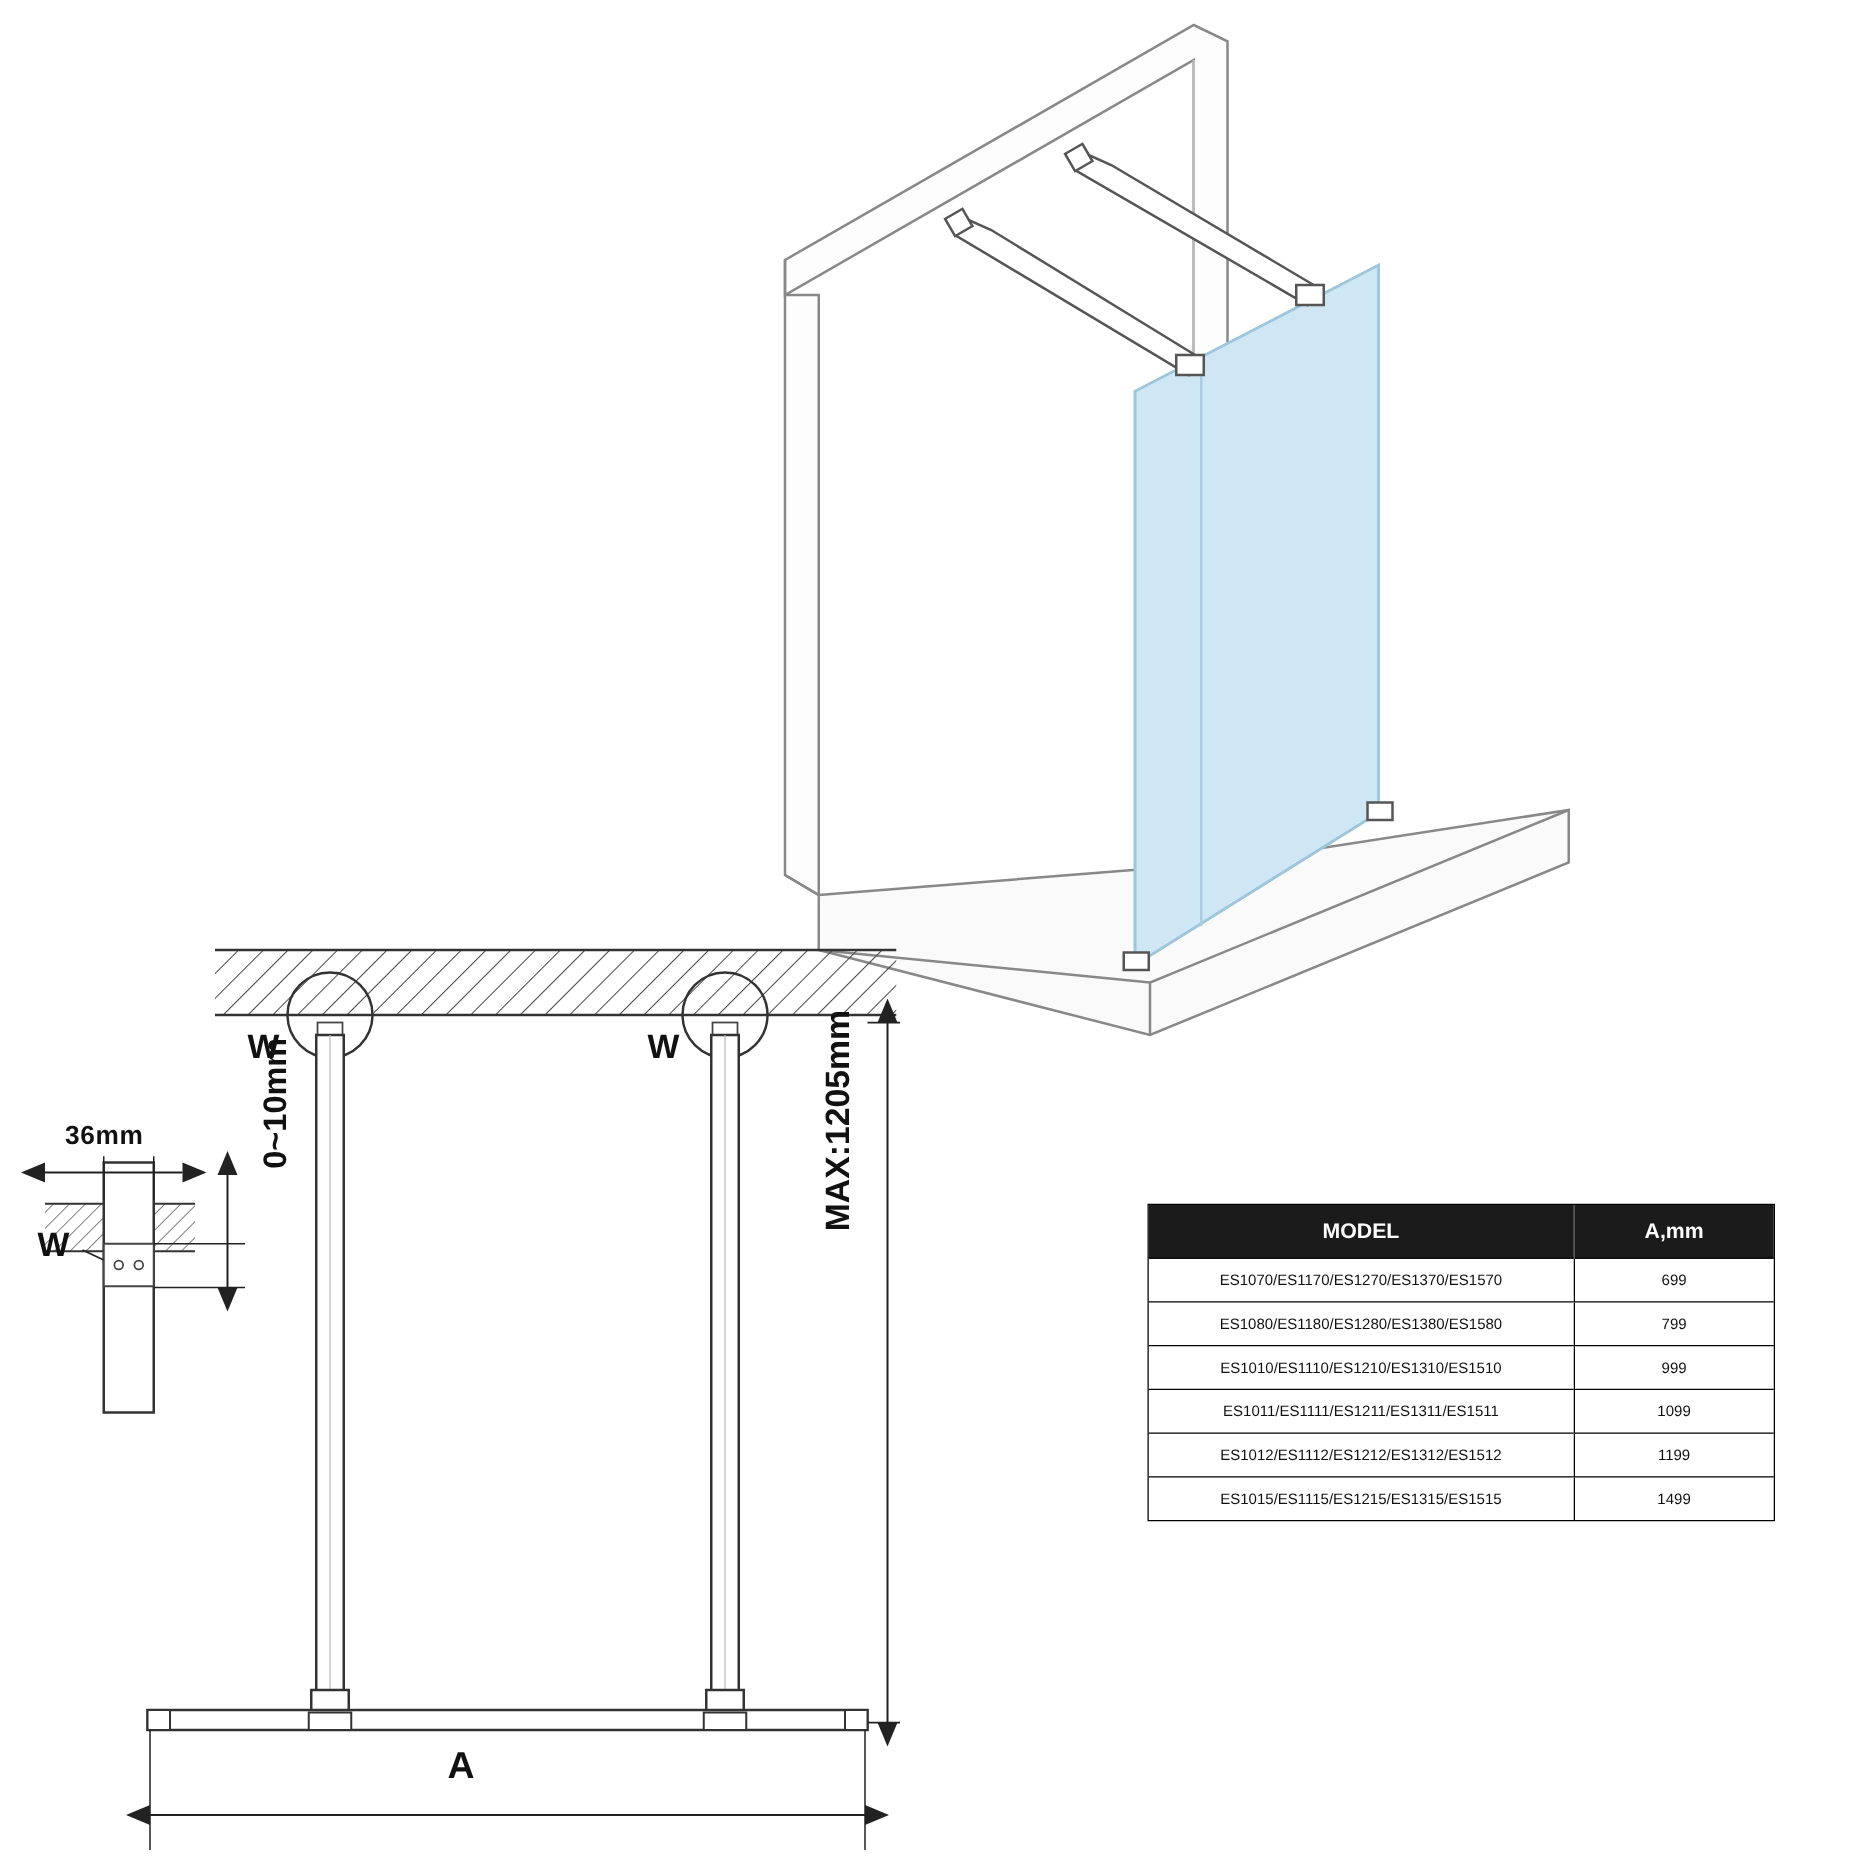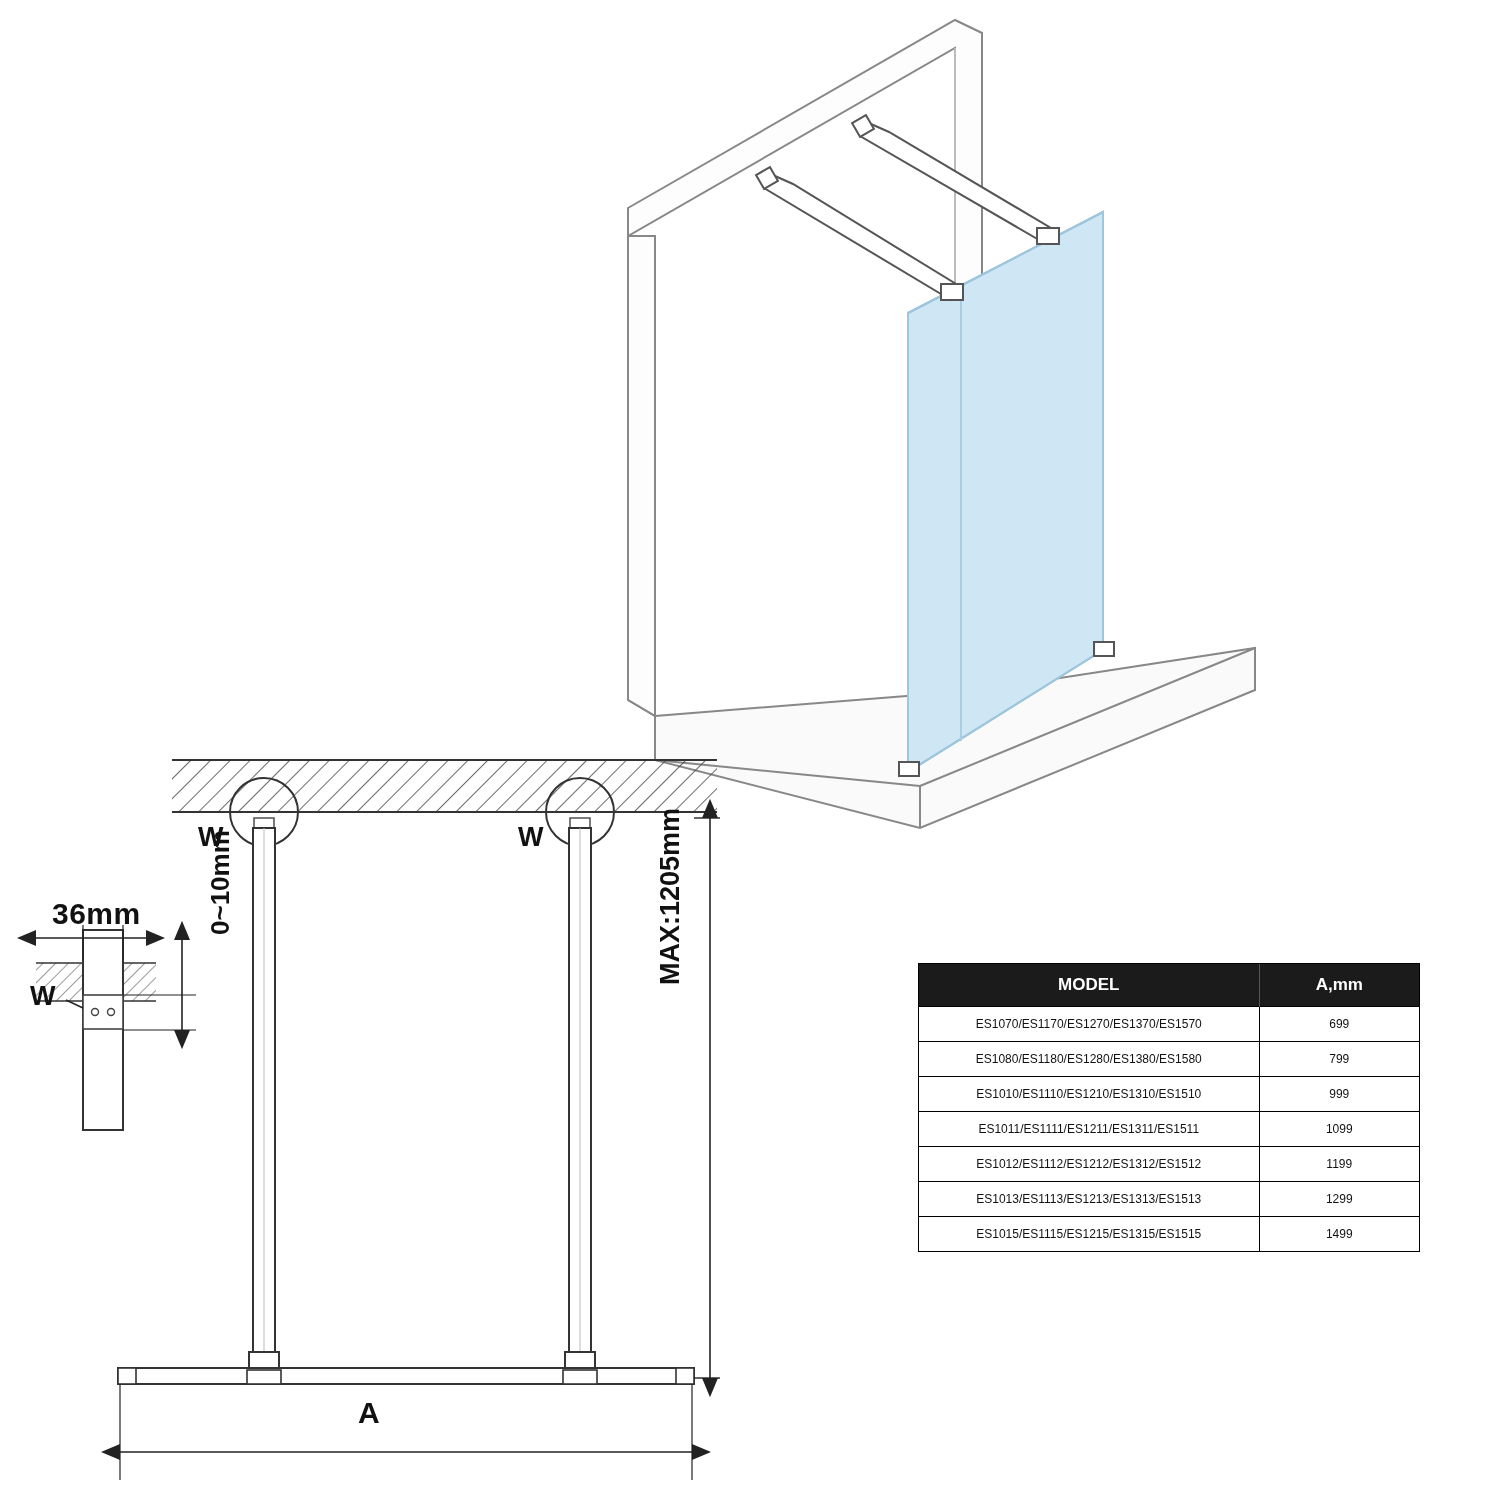--- a/index.html
+++ b/index.html
@@ -13,21 +13,21 @@
   .spec-table table{border-collapse:collapse;width:100%;}
   .spec-table th{background:#1b1b1b;color:#fff;font-size:17px;font-weight:bold;padding:11px 4px;border-right:1px solid #555;margin-left:36px;}
   .spec-table th:last-child{border-right:none;}
   .spec-table td{border-top:1px solid #000;border-right:1px solid #000;font-size:12px;padding:10px 4px;text-align:center;color:#111;}
   .spec-table td:last-child{border-right:none;}
   .spec-table td.model{width:68%;}
   .spec-table td.val{width:32%;}
 
   
   .lbl{position:absolute;font-weight:bold;color:#111;}
-  .lbl-36{left:52px;top:897px;font-size:30px;letter-spacing:0.5px;}
+  .lbl-36{left:52px;top:897px;font-size:21px;letter-spacing:0.5px;}
   .lbl-w1{left:198px;top:822px;font-size:27px;}
   .lbl-w2{left:518px;top:822px;font-size:27px;}
   .lbl-w3{left:30px;top:981px;font-size:27px;}
   .lbl-a{left:358px;top:1396px;font-size:30px;}
   .lbl-max{position:absolute;left:655px;top:985px;font-size:27px;font-weight:bold;
            transform:rotate(-90deg);transform-origin:left top;white-space:nowrap;}
   .lbl-010{position:absolute;left:205px;top:935px;font-size:26px;font-weight:bold;
            transform:rotate(-90deg);transform-origin:left top;white-space:nowrap;}
 </style>
 </head>
@@ -167,24 +167,20 @@
           </tr>
           <tr>
             <td class="model">ES1011/ES1111/ES1211/ES1311/ES1511</td>
             <td class="val">1099</td>
           </tr>
           <tr>
             <td class="model">ES1012/ES1112/ES1212/ES1312/ES1512</td>
             <td class="val">1199</td>
           </tr>
           <tr>
-            <td class="model">ES1013/ES1113/ES1213/ES1313/ES1513</td>
-            <td class="val">1299</td>
-          </tr>
-          <tr>
             <td class="model">ES1015/ES1115/ES1215/ES1315/ES1515</td>
             <td class="val">1499</td>
           </tr>
         </tbody>
     </table>
   </div>
 
 </div>
 
 </body></html>

